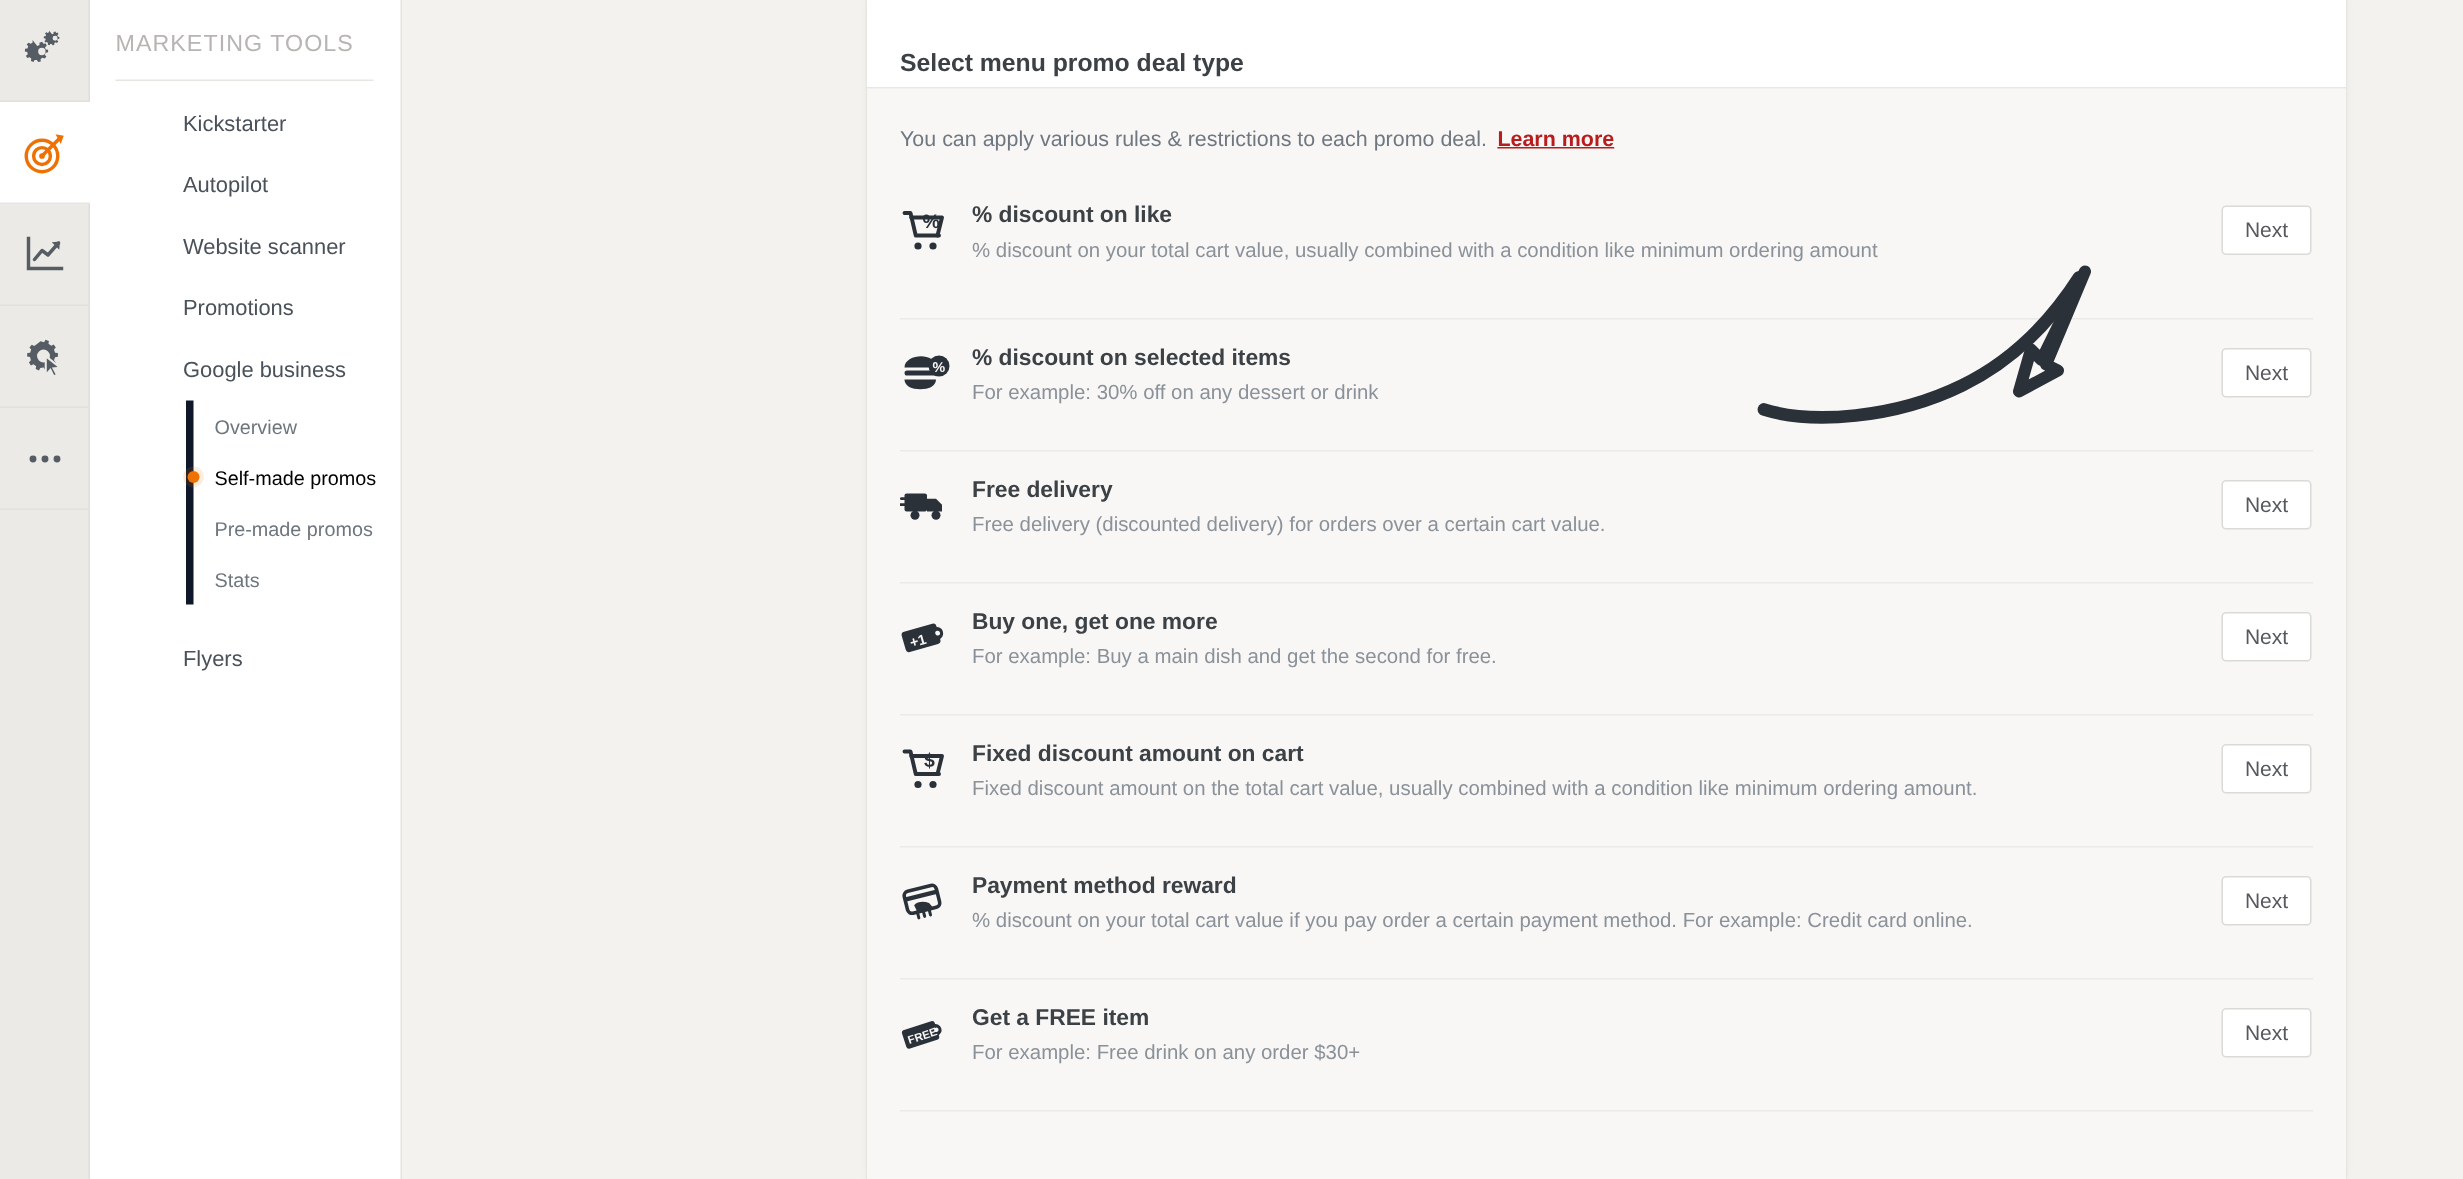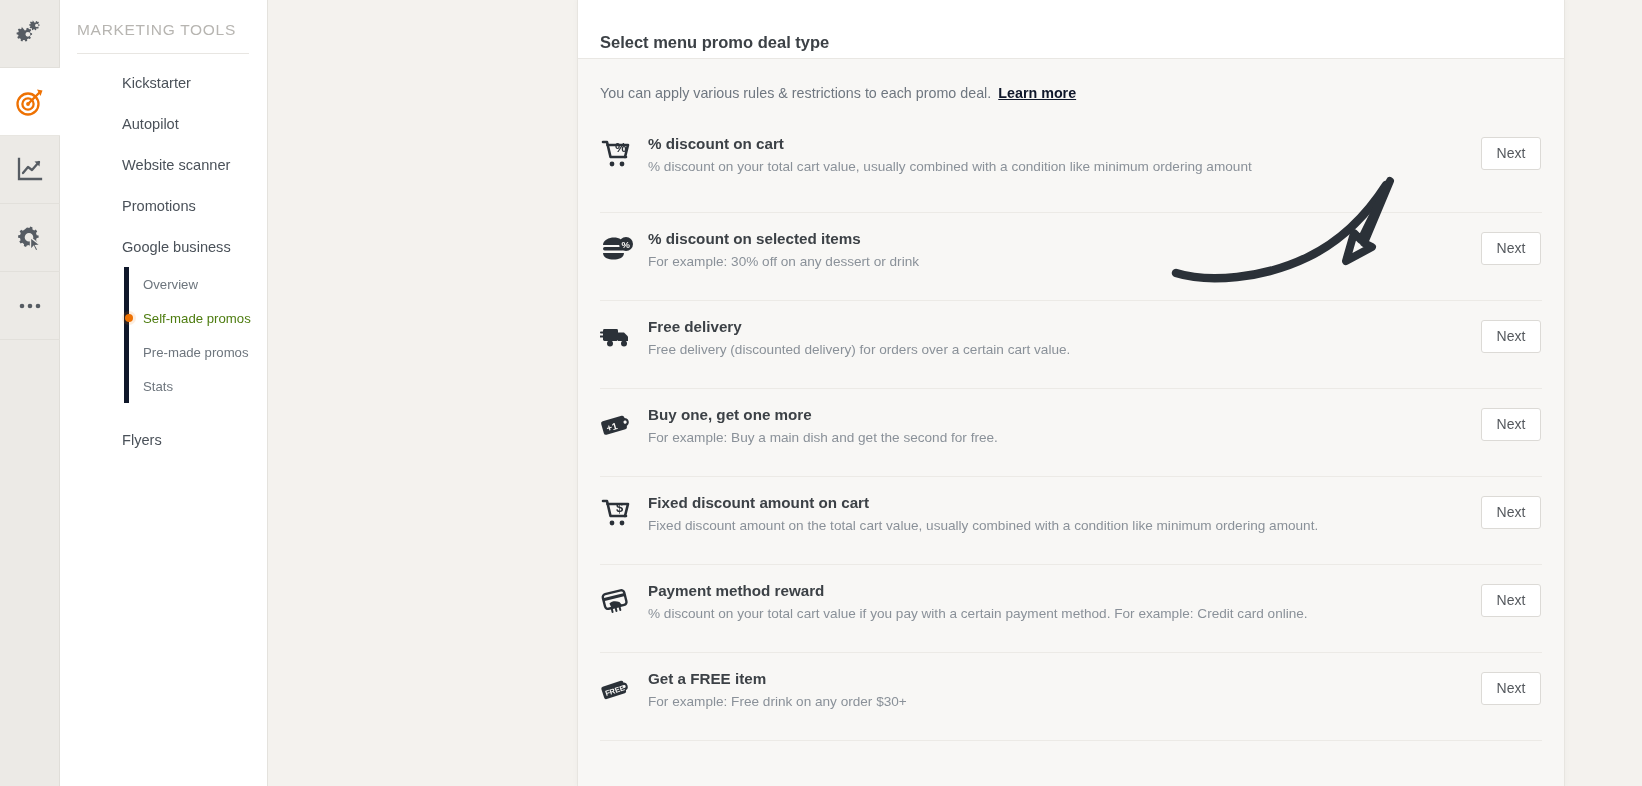--- a/index.html
+++ b/index.html
@@ -54,21 +54,21 @@
   .subnav {
     margin-left: 19px;
     border-left: 5px solid #0f172a;
     padding-left: 0;
   }
   .subnav-item {
     font-size: 13.2px; color: #6d757d;
     padding: 9.5px 0 9.5px 14px;
     position: relative; cursor: pointer; white-space: nowrap;
   }
-  .subnav-item.active { color: #4d7c0f; }
+  .subnav-item.active { color: #000000; }
   .subnav-item.active::before {
     content: ""; position: absolute;
     left: -4.5px; top: 50%; transform: translateY(-50%);
     width: 8px; height: 8px; border-radius: 50%;
     background: #ee7102;
     box-shadow: 0 0 0 3px rgba(238,113,2,0.13);
   }
   .nav-spacer { height: 16px; }
 
   
@@ -96,21 +96,21 @@
     padding-left: 22px;
   }
   .card-title {
     font-size: 16.5px; font-weight: bold; color: #3c4146; margin-top: 27px;
   }
   .card-intro {
     font-size: 14.3px; color: #6f7780;
     padding: 26px 0 0 22px;
   }
   .card-intro .link {
-    color: #0f172a; font-weight: bold;
+    color: #b91c1c; font-weight: bold;
     text-decoration: underline; margin-left: 7px;
     cursor: pointer;
   }
 
   .promo-list { margin: 23px 22px 0 22px; }
   .promo-row {
     display: flex; align-items: flex-start;
     border-top: 1px solid #eceae6;
     padding: 17px 0 17px 0;
     min-height: 88px;
@@ -256,21 +256,21 @@
           <div class="promo-icon">
             <svg width="34" height="32" viewBox="0 0 34 32">
               <path d="M3 4 L7 4 L10.5 19 L26 19" fill="none" stroke="#2b3138" stroke-width="2.6" stroke-linecap="round" stroke-linejoin="round"></path>
               <path d="M7.5 7 L28 7 L25 19" fill="none" stroke="#2b3138" stroke-width="2.6" stroke-linecap="round" stroke-linejoin="round"></path>
               <circle cx="12" cy="26" r="2.4" fill="#2b3138"></circle>
               <circle cx="22" cy="26" r="2.4" fill="#2b3138"></circle>
               <text x="15" y="14" font-family="Liberation Sans, sans-serif" font-size="13" font-weight="bold" fill="#2b3138">%</text>
             </svg>
           </div>
           <div class="promo-text">
-            <div class="promo-name">% discount on cart</div>
+            <div class="promo-name">% discount on like</div>
             <div class="promo-desc">% discount on your total cart value, usually combined with a condition like minimum ordering amount</div>
           </div>
           <div class="promo-action">
             <button class="next-btn">Next</button>
           </div>
         </div>
 
         <div class="promo-row">
           <div class="promo-icon">
             <svg width="34" height="32" viewBox="0 0 34 32">
@@ -355,21 +355,21 @@
               <g transform="rotate(-14 15 16)">
                 <rect x="4" y="7" width="22" height="15" rx="3" fill="none" stroke="#2b3138" stroke-width="2.4"></rect>
                 <rect x="4" y="10.5" width="22" height="3" fill="#2b3138"></rect>
                 <path d="M9 17 C12 15, 16 16, 19 18 L21 22 L10 22 Z" fill="#2b3138"></path>
                 <path d="M10 22 L10 26 M14 22 L14 26 M18 22 L18 26" stroke="#2b3138" stroke-width="2" stroke-linecap="round"></path>
               </g>
             </svg>
           </div>
           <div class="promo-text">
             <div class="promo-name">Payment method reward</div>
-            <div class="promo-desc">% discount on your total cart value if you pay with a certain payment method. For example: Credit card online.</div>
+            <div class="promo-desc">% discount on your total cart value if you pay order a certain payment method. For example: Credit card online.</div>
           </div>
           <div class="promo-action">
             <button class="next-btn">Next</button>
           </div>
         </div>
 
         <div class="promo-row">
           <div class="promo-icon">
             <svg width="34" height="32" viewBox="0 0 34 32">
               <g transform="rotate(-18 15 16)">

